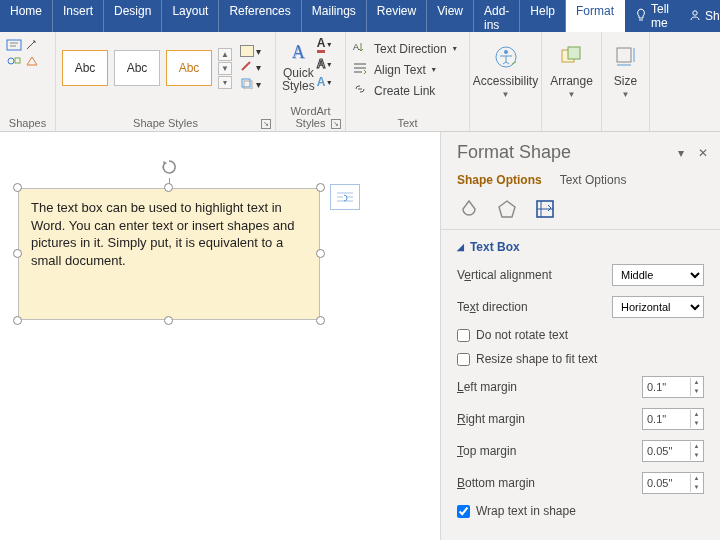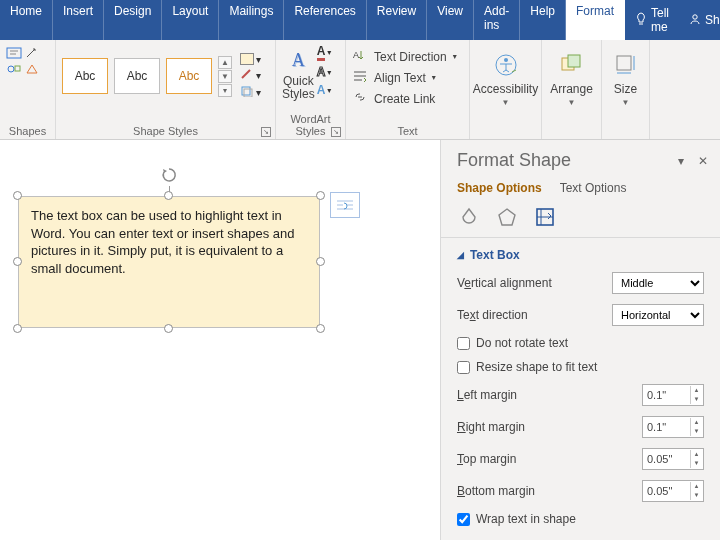--- a/index.html
+++ b/index.html
@@ -1,19 +1,19 @@
 <!DOCTYPE html>
 <html><head>
 <meta charset="utf-8">
 <style>
   * { box-sizing: border-box; margin: 0; padding: 0; font-family: "Segoe UI", Arial, sans-serif; }
   body { width: 720px; height: 540px; overflow: hidden; background: #fff; font-size: 12px; color: #333; }
 
   
-  .tabs { background: #2b579a; height: 40px; display: flex; align-items: stretch; color: #fff; font-size: 12px; }
+  .tabs { background: #2b579a; height: 32px; display: flex; align-items: stretch; color: #fff; font-size: 12px; }
   .tab { padding: 4px 10px 0 10px; border-right: 1px solid rgba(255,255,255,0.25); cursor: pointer; }
   .tab.active { background: #fff; color: #2b579a; }
   .tab-tell, .tab-share { display: flex; align-items: center; gap: 4px; padding: 0 10px 0 10px; }
 
   
   .ribbon { background: #f3f2f1; height: 100px; border-bottom: 1px solid #d0d0d0; display: flex; }
   .group { border-right: 1px solid #dcdcdc; padding: 4px 6px 2px 6px; display: flex; flex-direction: column; justify-content: space-between; }
   .group-label { text-align: center; font-size: 11px; color: #666; padding-top: 2px; position: relative; }
   .group-dialog { position: absolute; right: -2px; bottom: 0; width: 10px; height: 10px; border: 1px solid #888; font-size: 7px; line-height: 7px; text-align: center; color: #666; }
 
@@ -93,22 +93,22 @@
   .margin-block .spin { width: 62px; }
 </style>
 </head>
 <body>
 
 <div class="tabs">
   <div class="tab">Home</div>
   <div class="tab">Insert</div>
   <div class="tab">Design</div>
   <div class="tab">Layout</div>
+  <div class="tab">References</div>
   <div class="tab">Mailings</div>
-  <div class="tab">References</div>
   <div class="tab">Review</div>
   <div class="tab">View</div>
   <div class="tab">Add-ins</div>
   <div class="tab">Help</div>
   <div class="tab active">Format</div>
   <div class="tab-tell">
     <span>
       <svg width="12" height="14" viewBox="0 0 12 14">
           <path d="M6 1a4 4 0 0 0-2 7v2h4v-2a4 4 0 0 0-2-7z" fill="none" stroke="#fff" stroke-width="1"></path>
           <line x1="4" y1="12" x2="8" y2="12" stroke="#fff"></line>

